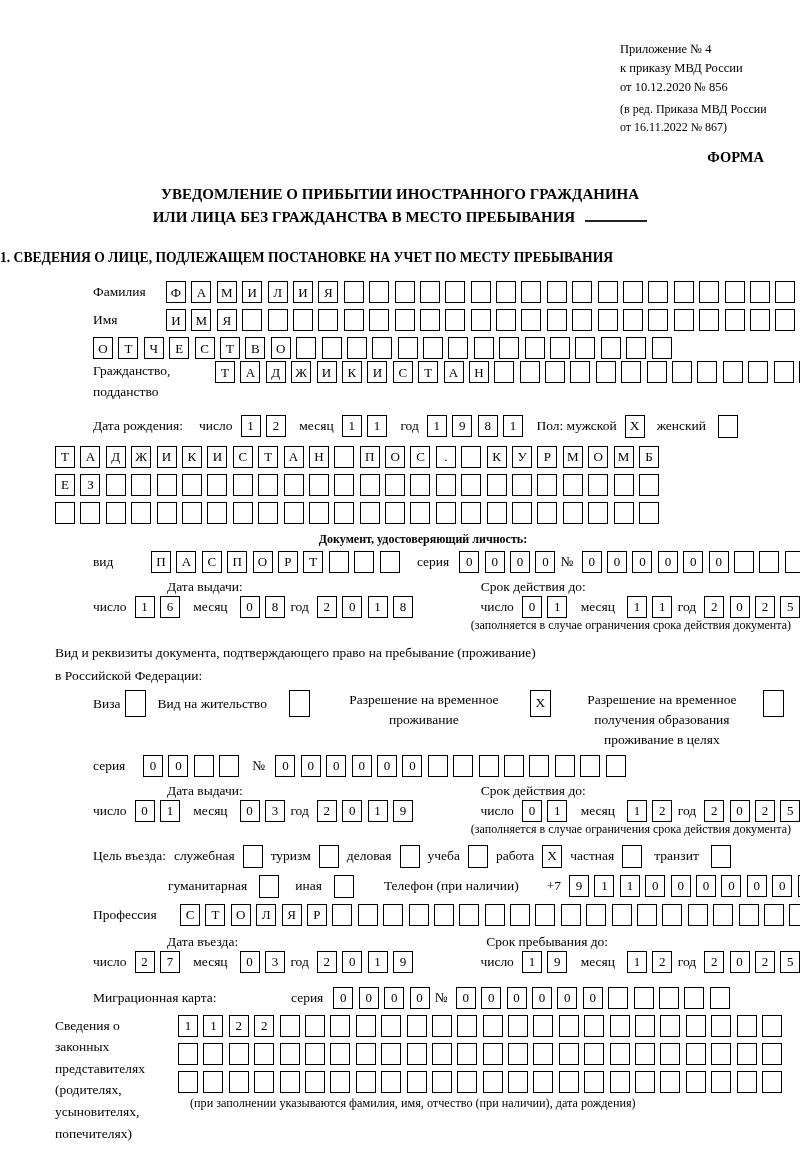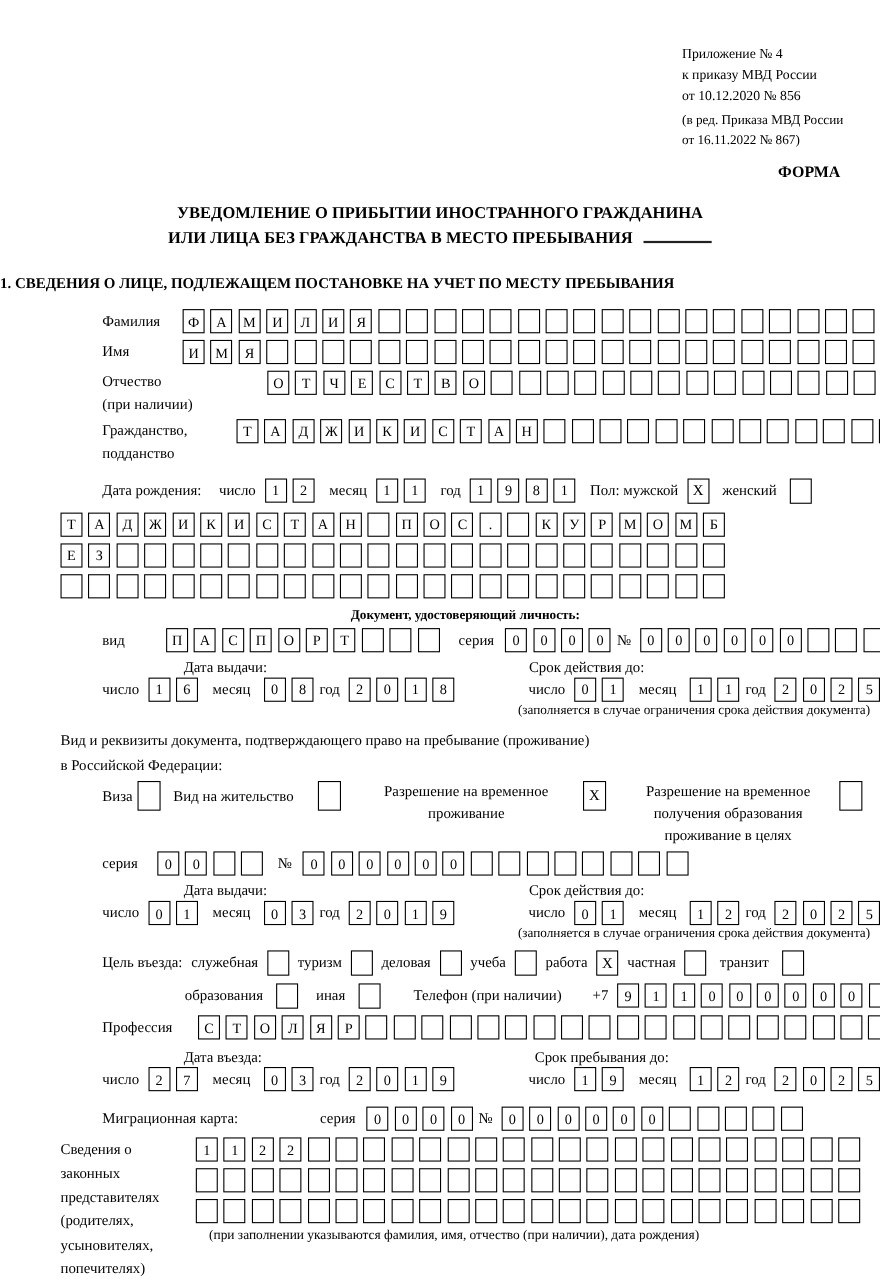--- a/index.html
+++ b/index.html
@@ -122,24 +122,20 @@
           <span class="cell"></span>
           <span class="cell"></span>
           <span class="cell"></span>
           <span class="cell"></span>
           <span class="cell"></span>
           <span class="cell"></span>
         </span>
     </div>
 
     <div class="row" style="margin-bottom:2px">
-      <span class="lbl2 w150">
-        <span style="display:block">Отчество</span>
-        <span style="display:block">(при наличии)</span>
-      </span>
       <span class="boxes">
           <span class="cell">О</span>
           <span class="cell">Т</span>
           <span class="cell">Ч</span>
           <span class="cell">Е</span>
           <span class="cell">С</span>
           <span class="cell">Т</span>
           <span class="cell">В</span>
           <span class="cell">О</span>
           <span class="cell"></span>
@@ -484,21 +480,21 @@
       <span class="cb gap8"></span>
       <span class="lbl gap8">работа</span>
       <span class="cb gap8">X</span>
       <span class="lbl gap8">частная</span>
       <span class="cb gap8"></span>
       <span class="lbl gap12">транзит</span>
       <span class="cb gap12"></span>
     </div>
 
     <div class="row">
-      <span class="lbl" style="margin-left:75px">образования</span>
+      <span class="lbl" style="margin-left:75px">гуманитарная</span>
       <span class="cb gap12"></span>
       <span class="lbl gap16">иная</span>
       <span class="cb gap12"></span>
       <span class="lbl" style="margin-left:30px">Телефон (при наличии)</span>
       <span class="lbl" style="margin-left:28px; margin-right:8px">+7</span>
       <span class="boxes">
           <span class="cell">9</span>
           <span class="cell">1</span>
           <span class="cell">1</span>
           <span class="cell">0</span>

